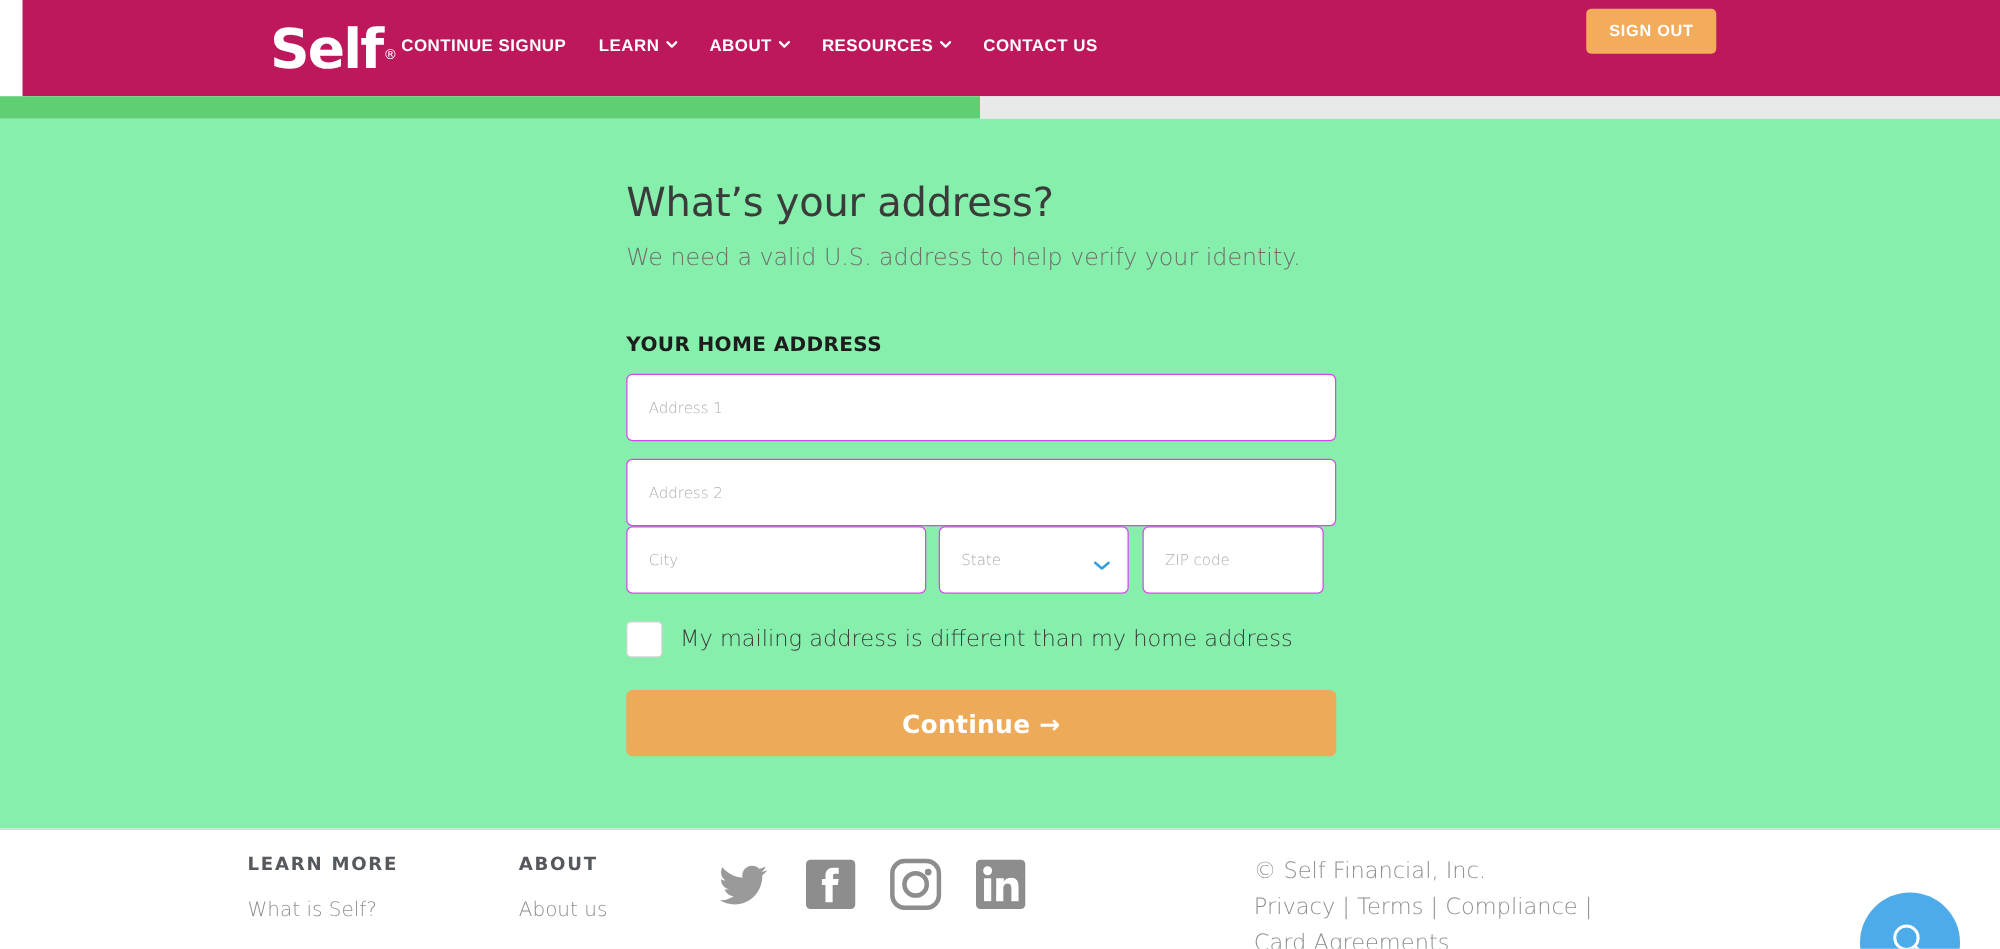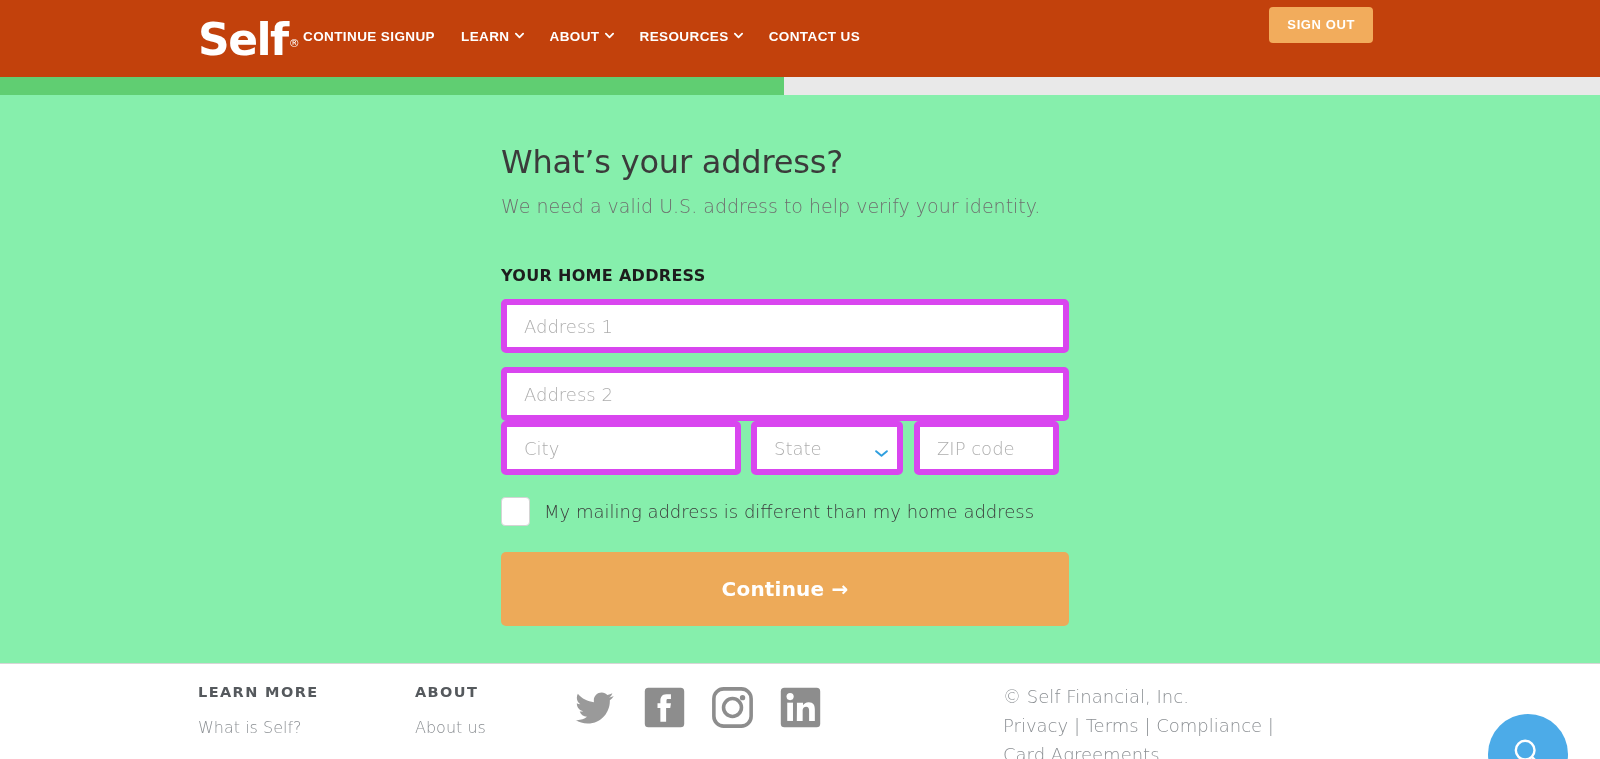--- a/index.html
+++ b/index.html
@@ -9,23 +9,24 @@
     height: 759px;
     overflow: hidden;
     background: #ffffff;
     font-family: "Liberation Sans", sans-serif;
   }
 
   
   .header {
     position: relative;
     height: 77px;
-    background: #c2410c;
-    display: flex;
-    align-items: center;
+    background: #be185d;
+    display: flex;
+    align-items: center;
+    margin-left: 18px;
   }
 
   .logo {
     position: absolute;
     left: 198px;
     top: 14px;
     color: #ffffff;
     font-size: 44px;
     font-weight: bold;
     letter-spacing: -1.5px;
@@ -133,24 +134,24 @@
     font-weight: bold;
     color: #1d1d1d;
     letter-spacing: 0.3px;
     font-family: "DejaVu Sans", sans-serif;
   }
 
   .field {
     margin-top: 14px;
     width: 568px;
     height: 54px;
-    border: 6px solid #d946ef;
+    border: 1px solid #d946ef;
     border-radius: 5px;
     background: #fff;
-    font-size: 18px;
+    font-size: 12px;
     color: #3b3b3b;
     padding: 0 17px;
     font-family: "DejaVu Sans", sans-serif;
     font-weight: 300;
     outline: none;
   }
   .field::placeholder { color: #adadad; opacity: 1; }
 
   .row {
     display: flex;
@@ -205,21 +206,21 @@
     font-size: 18px;
     color: #3b3b3b;
     font-family: "DejaVu Sans", sans-serif;
     font-weight: 300;
     cursor: pointer;
   }
 
   .continue-btn {
     margin-top: 26px;
     width: 568px;
-    height: 74px;
+    height: 53px;
     background: #edaa59;
     border: none;
     border-radius: 5px;
     color: #ffffff;
     font-size: 20px;
     font-weight: bold;
     font-family: "DejaVu Sans", sans-serif;
     cursor: pointer;
     letter-spacing: 0.2px;
   }

